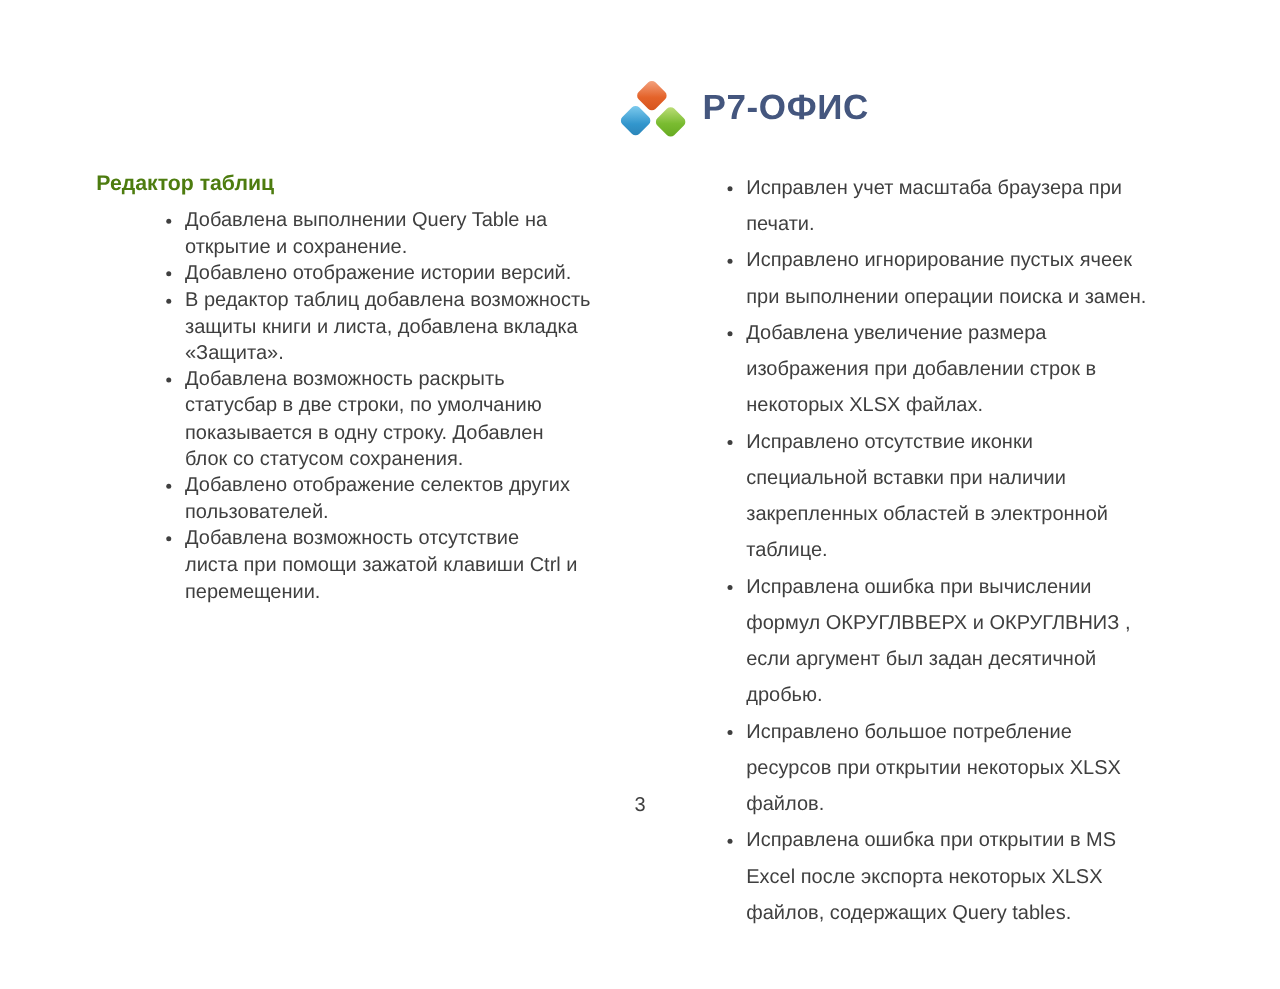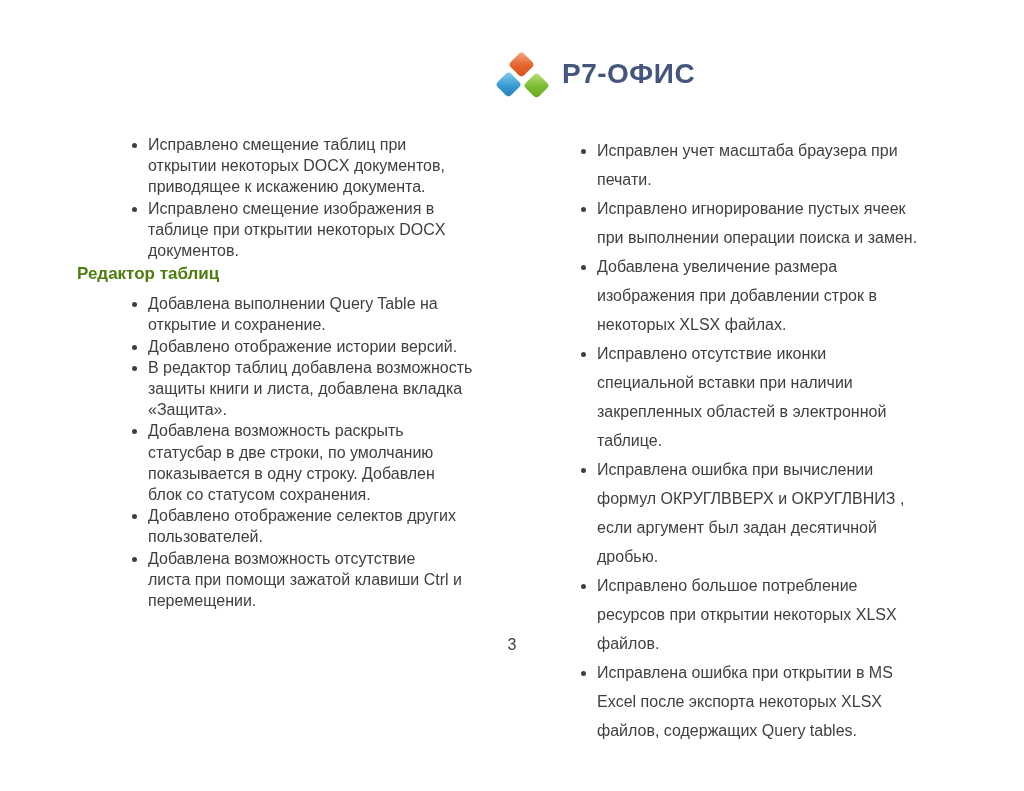--- a/index.html
+++ b/index.html
@@ -13,21 +13,21 @@
     height: 791px;
     background: #ffffff;
     font-family: "Liberation Sans", sans-serif;
     color: #3f3f3f;
     overflow: hidden;
   }
 
   
   .logo {
     position: absolute;
-    left: 0; top: 4px; width: 100%; height: 110px;
+    left: 0; top: 16px; width: 100%; height: 110px;
   }
   .logo-mark {
     position: absolute;
     left: 492px; top: 46px;
     width: 64px; height: 54px;
   }
   .diamond {
     position: absolute;
     width: 19px; height: 19px;
     transform: rotate(45deg);
@@ -102,28 +102,20 @@
   <header class="logo">
     <div class="logo-mark">
       <span class="diamond orange"></span>
       <span class="diamond blue"></span>
       <span class="diamond green"></span>
     </div>
     <div class="logo-text">Р7-ОФИС</div>
   </header>
 
   <section class="col col-left">
-    <ul>
-      <li>Исправлено смещение таблиц при
-открытии некоторых DOCX документов,
-приводящее к искажению документа.</li>
-      <li>Исправлено смещение изображения в
-таблице при открытии некоторых DOCX
-документов.</li>
-    </ul>
     <h2>Редактор таблиц</h2>
     <ul>
       <li>Добавлена выполнении Query Table на
 открытие и сохранение.</li>
       <li>Добавлено отображение истории версий.</li>
       <li>В редактор таблиц добавлена возможность
 защиты книги и листа, добавлена вкладка
 «Защита».</li>
       <li>Добавлена возможность раскрыть
 статусбар в две строки, по умолчанию

